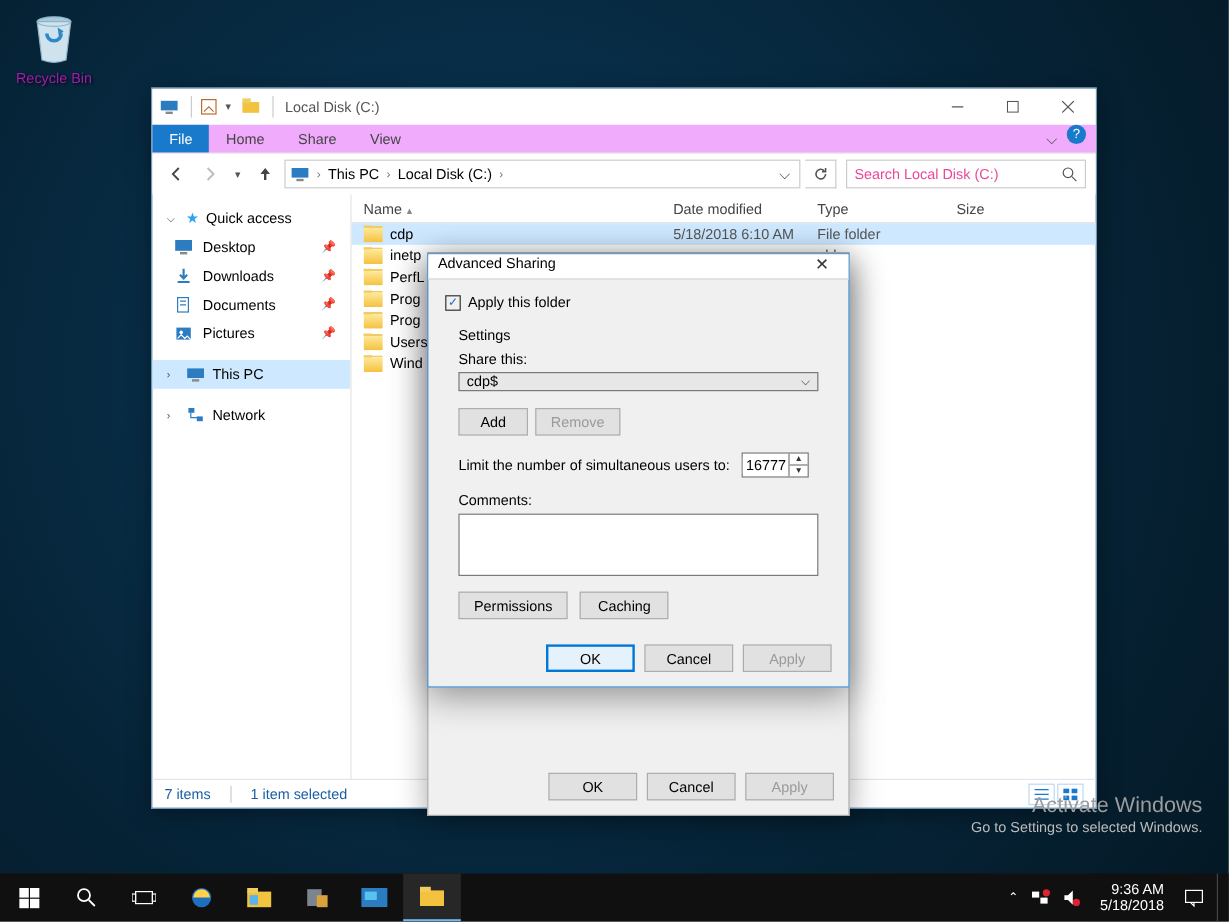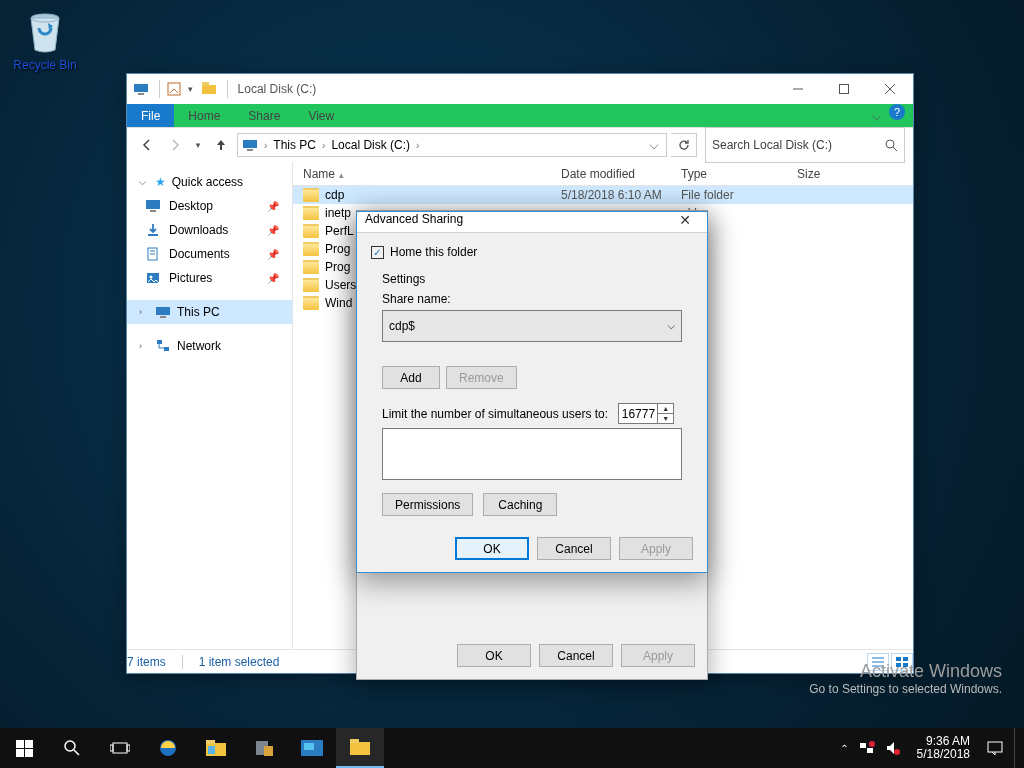--- a/index.html
+++ b/index.html
@@ -1,49 +1,49 @@
 <!DOCTYPE html>
 <html><head>
 <meta charset="utf-8">
 <style>
 * { box-sizing: border-box; margin: 0; padding: 0; font-family: "Segoe UI", Tahoma, sans-serif; font-size: 12px; }
 html, body { width: 1024px; height: 768px; overflow: hidden; }
 body { background: radial-gradient(circle at 40% 40%, #0a3a5a 0%, #062438 60%, #041824 100%); position: relative; }
 
 
-.desktop-icon { position: absolute; top: 4px; left: 8px; width: 74px; text-align: center; color: #1d4ed8; font-size: 12px; }
+.desktop-icon { position: absolute; top: 4px; left: 8px; width: 74px; text-align: center; color: #a21caf; font-size: 12px; }
 .desktop-icon .bin { width: 48px; height: 48px; margin: 4px auto 2px; }
 .desktop-icon .label { text-shadow: 1px 1px 2px #000; }
 
 
 .explorer { position: absolute; top: 73px; left: 126px; width: 788px; height: 601px; background: #fff; border: 1px solid #5a8ab0; box-shadow: 0 4px 18px rgba(0,0,0,.35); display: flex; flex-direction: column; }
 .titlebar { height: 30px; background: #fff; display: flex; align-items: center; padding-left: 6px; }
 .title-icon { width: 16px; height: 16px; margin-right: 4px; }
 .title-sep { width: 1px; height: 18px; background: #ccc; margin: 0 6px; }
 .title-text { color: #555; font-size: 12px; margin-left: 4px; }
 .win-btns { margin-left: auto; display: flex; }
 .win-btn { width: 46px; height: 28px; display: flex; align-items: center; justify-content: center; color: #555; }
 
-.ribbon-tabs { height: 24px; display: flex; align-items: stretch; background: #22c55e; border-bottom: 1px solid #e1e1e1; }
+.ribbon-tabs { height: 24px; display: flex; align-items: stretch; background: #f0abfc; border-bottom: 1px solid #e1e1e1; }
 .ribbon-tab { padding: 0 14px; display: flex; align-items: center; color: #444; }
 .ribbon-tab.file { background: #1979ca; color: #fff; }
 .ribbon-spacer { flex: 1; }
 .ribbon-chev { padding: 0 8px; display: flex; align-items: center; color: #555; }
 .help-icon { width: 16px; height: 16px; border-radius: 50%; background: #1979ca; color: #fff; display: flex; align-items: center; justify-content: center; margin-right: 8px; font-size: 11px; }
 
 .navrow { height: 34px; display: flex; align-items: center; padding: 0 8px; gap: 4px; background: #fff; }
 .nav-btn { width: 24px; height: 24px; display: flex; align-items: center; justify-content: center; color: #555; }
 .nav-btn.disabled { color: #bbb; }
 .addressbar { flex: 1; height: 24px; border: 1px solid #ccc; display: flex; align-items: center; padding: 0 4px; gap: 6px; }
 .crumb { display: flex; align-items: center; gap: 4px; color: #000; }
 .crumb-sep { color: #777; font-size: 10px; }
 .addr-right { margin-left: auto; display: flex; align-items: center; }
 .addr-drop { width: 16px; color: #555; text-align: center; }
 .refresh-btn { width: 26px; height: 24px; border: 1px solid #ccc; border-left: 0; display: flex; align-items: center; justify-content: center; color: #555; }
-.searchbox { width: 200px; height: 36px; border: 1px solid #ccc; display: flex; align-items: center; padding: 0 6px; color: #404040; margin-left: 4px; }
+.searchbox { width: 200px; height: 24px; border: 1px solid #ccc; display: flex; align-items: center; padding: 0 6px; color: #ec4899; margin-left: 4px; }
 .searchbox .mag { margin-left: auto; color: #555; }
 
 .body { flex: 1; display: flex; min-height: 0; }
 .navpane { width: 166px; border-right: 1px solid #e5e5e5; padding-top: 8px; overflow: hidden; }
 .nav-item { height: 24px; display: flex; align-items: center; padding-left: 18px; gap: 8px; color: #000; }
 .nav-item .pin { margin-left: auto; margin-right: 12px; color: #777; font-size: 10px; }
 .nav-group { height: 24px; display: flex; align-items: center; padding-left: 12px; gap: 6px; color: #000; font-size: 12px; }
 .nav-group .caret { color: #555; font-size: 9px; width: 10px; }
 .star-accent { color: #2aa3f0; }
 
@@ -58,44 +58,44 @@
 .rows { flex: 1; }
 .row { height: 18px; display: flex; align-items: center; }
 .row.selected { background: #cde8ff; }
 .cell { padding-left: 10px; overflow: hidden; white-space: nowrap; }
 .cell.name { width: 258px; display: flex; align-items: center; gap: 6px; }
 .cell.date { width: 120px; color: #555; }
 .cell.type { width: 116px; color: #555; }
 .fld-icon { width: 16px; height: 14px; background: linear-gradient(#ffe89a,#f3c23e); border-radius: 1px; border-top: 2px solid #f0cd62; position: relative; }
 .fld-icon::before { content:""; position:absolute; top:-4px; left:0; width:7px; height:4px; background:#f0cd62; border-radius:1px 1px 0 0;}
 
-.statusbar { height: 24px; border-top: 1px solid #e5e5e5; display: flex; align-items: center; padding: 0 0; gap: 16px; color: #1a5fa4; font-size: 12px; }
+.statusbar { height: 24px; border-top: 1px solid #e5e5e5; display: flex; align-items: center; padding: 0 10px; gap: 16px; color: #1a5fa4; font-size: 12px; }
 .status-sep { width: 1px; height: 14px; background: #ccc; }
 .view-icons { margin-left: auto; display: flex; gap: 2px; }
 .view-icon { width: 22px; height: 18px; border: 1px solid #bcd9f4; display: flex; align-items: center; justify-content: center; color: #1979ca; }
 
 
 .props-dialog { position: absolute; top: 210px; left: 356px; width: 352px; height: 470px; background: #f0f0f0; border: 1px solid #aaa; box-shadow: 0 6px 24px rgba(0,0,0,.35); }
 .props-btns { position: absolute; bottom: 12px; right: 12px; display: flex; gap: 8px; }
 .btn { height: 23px; min-width: 74px; padding: 0 12px; background: #e1e1e1; border: 1px solid #adadad; color: #000; display: flex; align-items: center; justify-content: center; }
 .btn.disabled { color: #9a9a9a; }
 
 
 .adv-dialog { position: absolute; top: 211px; left: 356px; width: 352px; height: 362px; background: #f0f0f0; border: 1px solid #3a8bcf; box-shadow: 0 8px 28px rgba(0,0,0,.4); display: flex; flex-direction: column; }
 .adv-title { height: 28px; background: #fff; display: flex; padding: 0 8px; border-bottom: 1px solid #d0d0d0; }
 .adv-title .x { margin-left: auto; width: 28px; text-align: center; font-size: 14px; color: #333; }
 .adv-body { flex: 1; padding: 12px 14px 10px; display: flex; flex-direction: column; }
 .chk { display: flex; align-items: center; gap: 6px; }
 .chk-box { width: 13px; height: 13px; border: 1px solid #333; display: flex; align-items: center; justify-content: center; font-size: 10px; color: #1e6fc0; }
 .groupbox { margin-top: 8px; border: 1px solid transparent; padding: 4px 10px 10px; }
 .group-title { color: #000; margin-bottom: 6px; }
 .field-label { font-size: 12px; margin-top: 4px; }
-.combo { height: 32px; border: 1px solid #7a7a7a; background: #e7e7e7; display: flex; align-items: center; padding: 0 6px; margin-top: 4px; }
+.combo { height: 16px; border: 1px solid #7a7a7a; background: #e7e7e7; display: flex; align-items: center; padding: 0 6px; margin-top: 4px; }
 .combo .cd { margin-left: auto; color: #333; font-size: 10px; }
-.btnrow { display: flex; gap: 6px; margin-top: 24px; }
+.btnrow { display: flex; gap: 6px; margin-top: 14px; }
 .btn.sm { min-width: 58px; }
 .limit-row { display: flex; align-items: center; margin-top: 14px; gap: 10px; }
 .spinner { width: 56px; height: 21px; border: 1px solid #7a7a7a; display: flex; align-items: center; background: #fff; }
 .spinner input { border: 0; width: 38px; text-align: right; padding-right: 2px; font-size: 12px; outline: none; }
 .spinner .spins { width: 16px; height: 100%; border-left: 1px solid #7a7a7a; display: flex; flex-direction: column; }
 .spinner .spins div { flex:1; font-size: 7px; display:flex; align-items:center; justify-content:center; color:#333; }
 .spinner .spins div + div { border-top: 1px solid #7a7a7a; }
 .comments { width: 100%; height: 52px; border: 1px solid #7a7a7a; background: #fff; margin-top: 4px; resize: none; }
 .perm-row { display: flex; gap: 10px; margin-top: 10px; }
 .dlg-btns { display: flex; gap: 8px; justify-content: flex-end; padding: 0 14px 12px; }
@@ -387,43 +387,44 @@
 </div>
 
 <div class="adv-dialog">
   <div class="adv-title">
     <span>Advanced Sharing</span>
     <span class="x">✕</span>
   </div>
   <div class="adv-body">
     <label class="chk">
       <span class="chk-box">✓</span>
-      <span>Home this folder</span>
+      <span>Apply this folder</span>
     </label>
     <div class="groupbox">
       <div class="group-title">Settings</div>
-      <div class="field-label">Share name:</div>
+      <div class="field-label">Share this:</div>
       <div class="combo">
         <span>cdp$</span>
         <span class="cd">⌵</span>
       </div>
       <div class="btnrow">
         <div class="btn sm">Add</div>
         <div class="btn sm disabled">Remove</div>
       </div>
       <div class="limit-row">
         <span>Limit the number of simultaneous users to:</span>
         <div class="spinner">
           <input value="16777" style="">
           <div class="spins">
               <div>▲</div>
               <div>▼</div>
             </div>
         </div>
       </div>
+      <div class="field-label" style="margin-top:12px">Comments:</div>
       <textarea class="comments" style=""></textarea>
       <div class="perm-row">
         <div class="btn">Permissions</div>
         <div class="btn">Caching</div>
       </div>
     </div>
   </div>
   <div class="dlg-btns">
     <div class="btn primary">OK</div>
     <div class="btn">Cancel</div>

